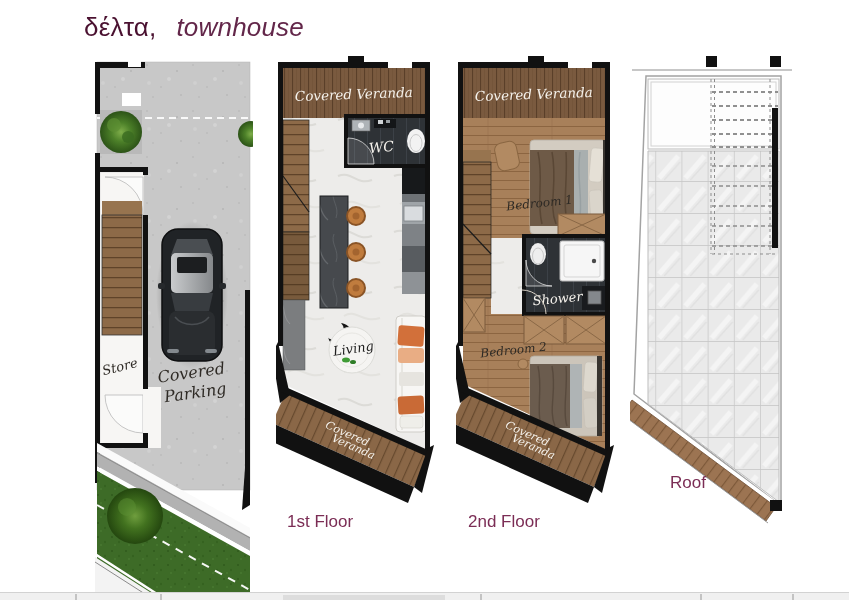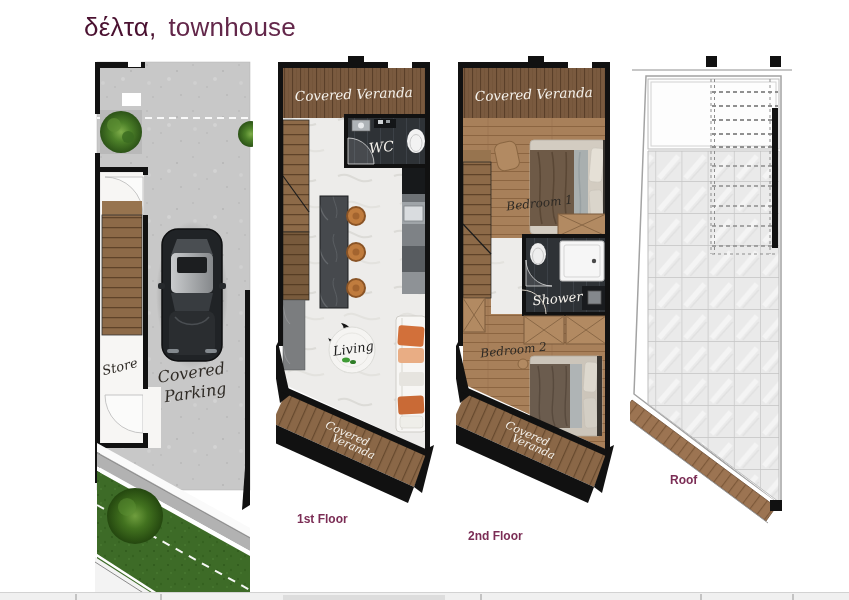--- a/index.html
+++ b/index.html
@@ -1,21 +1,21 @@
 <!DOCTYPE html>
 <html style="--title: #4a1130; --accent: #7b2d55; --accent2: #63274a;"><head>
 <meta charset="utf-8">
 <style>
   html,body{margin:0;padding:0;background:#fff;}
   .stage{position:relative;width:849px;height:600px;overflow:hidden;background:#fff;
          font-family:"Liberation Sans",sans-serif;}
   .title{position:absolute;left:84px;top:12px;font-size:26px;line-height:30px;letter-spacing:.2px;}
   .title .tb{font-weight:400;color:var(--title,#4a1130);}
-  .title .tr{font-weight:400;color:var(--accent2,#63274a);margin-left:12px;}
-  .caption{position:absolute;font-weight:700;font-size:12px;color:var(--accent,#7b2d55);z-index:6;}
+  .title .tr{font-weight:400;color:var(--accent2,#63274a);margin-left:20px;font-style:italic;}
+  .caption{position:absolute;font-weight:400;font-size:17px;color:var(--accent,#7b2d55);z-index:6;}
   .plan{position:absolute;z-index:2;}
   svg text{user-select:none;}
   svg .hand{font-family:"DejaVu Serif",serif;font-style:italic;}
   svg .hand-w{fill:#f5f2ec;}
   svg .hand-d{fill:#2e2a25;}
   .film{position:absolute;left:0;top:592px;width:849px;height:8px;background:#f0f0f0;
         border-top:1px solid #d2d2d2;z-index:8;}
   .film .seg{position:absolute;top:2px;height:6px;background:#dddddd;}
   .film .tick{position:absolute;top:1px;height:7px;width:2px;background:#c3c3c3;}
 </style>
@@ -380,22 +380,22 @@
       <line x1="140" y1="25" x2="140" y2="200" stroke-width="1" stroke-dasharray="3,3"></line>
       <line x1="82" y1="200" x2="148" y2="200" stroke-width="1" stroke-dasharray="3,3"></line>
     </g>
     <rect x="142" y="54" width="6" height="140" fill="#111"></rect>
     <line x1="2" y1="344" x2="148" y2="451" stroke="#ffffff" stroke-width="3"></line>
     <polygon points="2,346 146,453 136,467 -8,360" fill="url(#pRoofWood)" stroke="#6e4f36" stroke-width=".8"></polygon>
     <line x1="-6" y1="362" x2="138" y2="469" stroke="#999999" stroke-width="1"></line>
     <rect x="140" y="446" width="12" height="11" fill="#111"></rect>
   </svg>
 
-  <div class="caption" style="left:297px;top:512px">1st Floor</div>
-  <div class="caption" style="left:468px;top:529px">2nd Floor</div>
+  <div class="caption" style="left:287px;top:512px">1st Floor</div>
+  <div class="caption" style="left:468px;top:512px">2nd Floor</div>
   <div class="caption" style="left:670px;top:473px">Roof</div>
 
   <div class="film">
     <div class="seg" style="left:283px;width:162px"></div>
     <div class="tick" style="left:75px"></div>
     <div class="tick" style="left:160px"></div>
     <div class="tick" style="left:480px"></div>
     <div class="tick" style="left:700px"></div>
     <div class="tick" style="left:792px"></div>
   </div>

